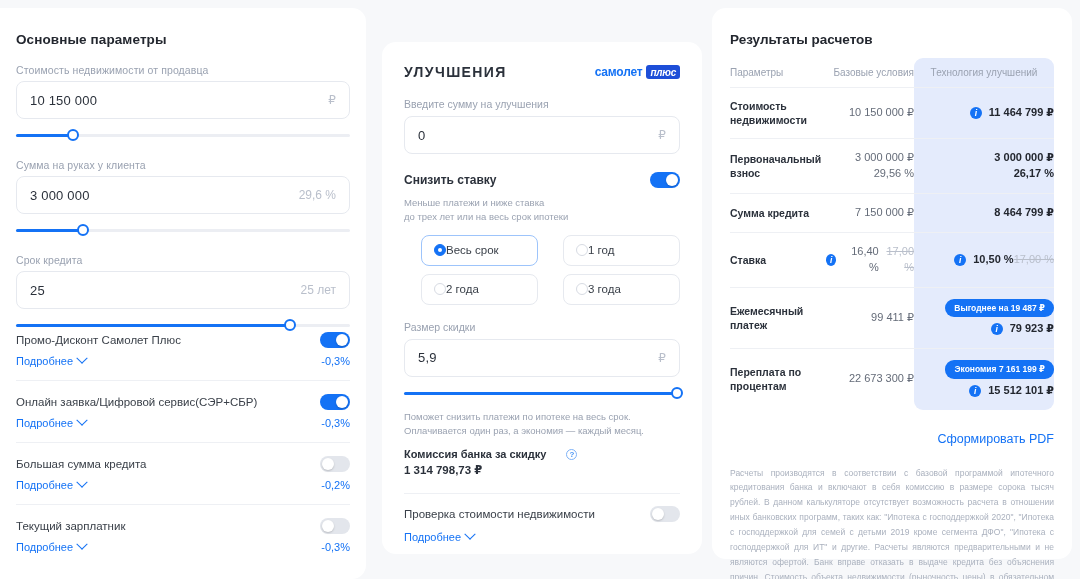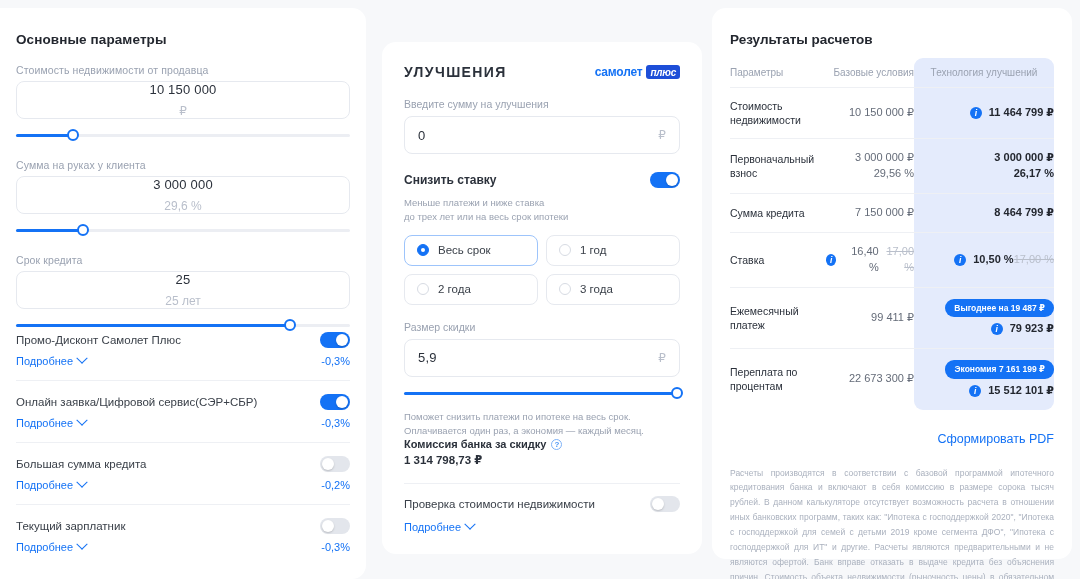--- a/index.html
+++ b/index.html
@@ -24,21 +24,21 @@
     position: relative;
     overflow: hidden;
   }
   .panel-title { font-size: 13.5px; font-weight: bold; color: #23272f; letter-spacing: .1px; }
 
   .field { margin-top: 17px; }
   .field-label { font-size: 10.5px; color: #9aa2b1; margin-bottom: 5px; letter-spacing: .1px; }
   .input-box {
     height: 38px; border: 1px solid #e6e9ef; border-radius: 8px;
     display: flex; align-items: center; justify-content: space-between;
-    padding: 0 13px; background: #fff; flex-direction: column;
+    padding: 0 13px; background: #fff;
   }
   .input-val { font-size: 13px; color: #2b313b; letter-spacing: .2px; }
   .input-suffix { font-size: 12px; color: #b9bfcb; }
 
   
   .slider { position: relative; height: 14px; margin-top: 9px; }
   .slider .track {
     position: absolute; top: 6px; left: 0; right: 0; height: 3px;
     background: #eceef3; border-radius: 2px;
   }
@@ -87,29 +87,29 @@
     height: 38px; border: 1px solid #e6e9ef; border-radius: 8px; display: flex;
     align-items: center; justify-content: space-between; padding: 0 13px;
   }
   .m-rowhead { display: flex; align-items: center; justify-content: space-between; margin-top: 18px; }
   .m-rowhead-t { font-size: 12px; font-weight: bold; color: #2b313b; }
   .m-hint { font-size: 9.5px; color: #9aa2b1; line-height: 1.45; margin-top: 8px; }
 
   .radios { display: grid; grid-template-columns: 1fr 1fr; gap: 8px; margin-top: 11px; }
   .radio {
     height: 31px; border: 1px solid #e6e9ef; border-radius: 8px; display: flex; align-items: center;
-    gap: 9px; padding: 0 12px; cursor: pointer; font-size: 11.5px; color: #3a4049;
+    padding: 0 12px; cursor: pointer; font-size: 11.5px; color: #3a4049; margin-left: 17px;
   }
   .radio.sel { border-color: #9dc4fb; }
   .rdot { width: 12px; height: 12px; border-radius: 50%; border: 1.3px solid #d7dbe3; flex: 0 0 auto; position: relative; }
   .radio.sel .rdot { border: 1.3px solid #1472f5; background: #1472f5; }
   .radio.sel .rdot::after { content: ""; position: absolute; inset: 3px; border-radius: 50%; background: #fff; }
 
   .note { font-size: 9.5px; color: #9aa2b1; line-height: 1.5; margin-top: 10px; }
-  .comm-title { font-size: 11px; font-weight: bold; color: #2b313b; display: flex; align-items: center; gap: 5px; }
+  .comm-title { font-size: 11px; font-weight: bold; color: #2b313b; display: flex; align-items: center; gap: 20px; margin-top: 10px; }
   .comm-val { font-size: 11.5px; font-weight: bold; color: #2b313b; margin-top: 3px; }
   .q-icon { width: 11px; height: 11px; border-radius: 50%; border: 1.2px solid #7eb2f7; color: #4a95f5;
             font-size: 8px; line-height: 9px; text-align: center; font-weight: bold; font-style: normal; }
   .mid-div { border-top: 1px solid #eef0f4; margin: 16px 0 12px 0; }
 
   
   .right { width: 360px; flex: 0 0 360px; height: 551px; padding: 24px 18px 18px 18px; }
   .r-title { font-size: 13.5px; font-weight: bold; color: #23272f; margin-bottom: 11px; }
 
   .table { position: relative; }
@@ -118,21 +118,21 @@
     background: #e4ebfc; border-radius: 9px; z-index: 0;
   }
   .trow2 { position: relative; z-index: 1; display: flex; align-items: center; border-bottom: 1px solid #eef0f4; }
   .trow2.head { border-bottom: 1px solid #eef0f4; }
   .trow2:last-child { border-bottom: none; }
   .c1 { width: 96px; flex: 0 0 96px; padding: 0 6px 0 4px; }
   .c2 { flex: 1; text-align: right; padding-right: 16px; }
   .c3 { width: 140px; flex: 0 0 140px; text-align: right; padding: 0 14px; }
   .th { font-size: 10px; color: #9aa2b1; padding: 9px 0; }
   .c3.th { text-align: center; }
-  .pname { font-size: 10.5px; font-weight: normal; color: #2b313b; line-height: 1.35; padding: 11px 0; }
+  .pname { font-size: 10.5px; font-weight: bold; color: #2b313b; line-height: 1.35; padding: 11px 0; }
   .pval { font-size: 11px; color: #646b78; line-height: 1.45; padding: 11px 0; }
   .pval.strong { color: #23272f; font-weight: bold; }
   .i-icon { display: inline-block; width: 12px; height: 12px; border-radius: 50%; background: #1472f5;
             color: #fff; font-size: 8.5px; line-height: 12px; text-align: center; font-weight: bold;
             font-style: italic; vertical-align: middle; margin-right: 7px; }
   .old { color: #b9bfcb; text-decoration: line-through; font-weight: normal; }
   .badge { display: inline-block; background: #1472f5; color: #fff; font-size: 8.5px; font-weight: bold;
            border-radius: 9px; padding: 3px 9px; margin-bottom: 4px; white-space: nowrap; }
   .cell-center { display: flex; align-items: center; justify-content: flex-end; }
   .pdf-link { text-align: right; font-size: 12.5px; color: #1472f5; margin-top: 22px; cursor: pointer; }

